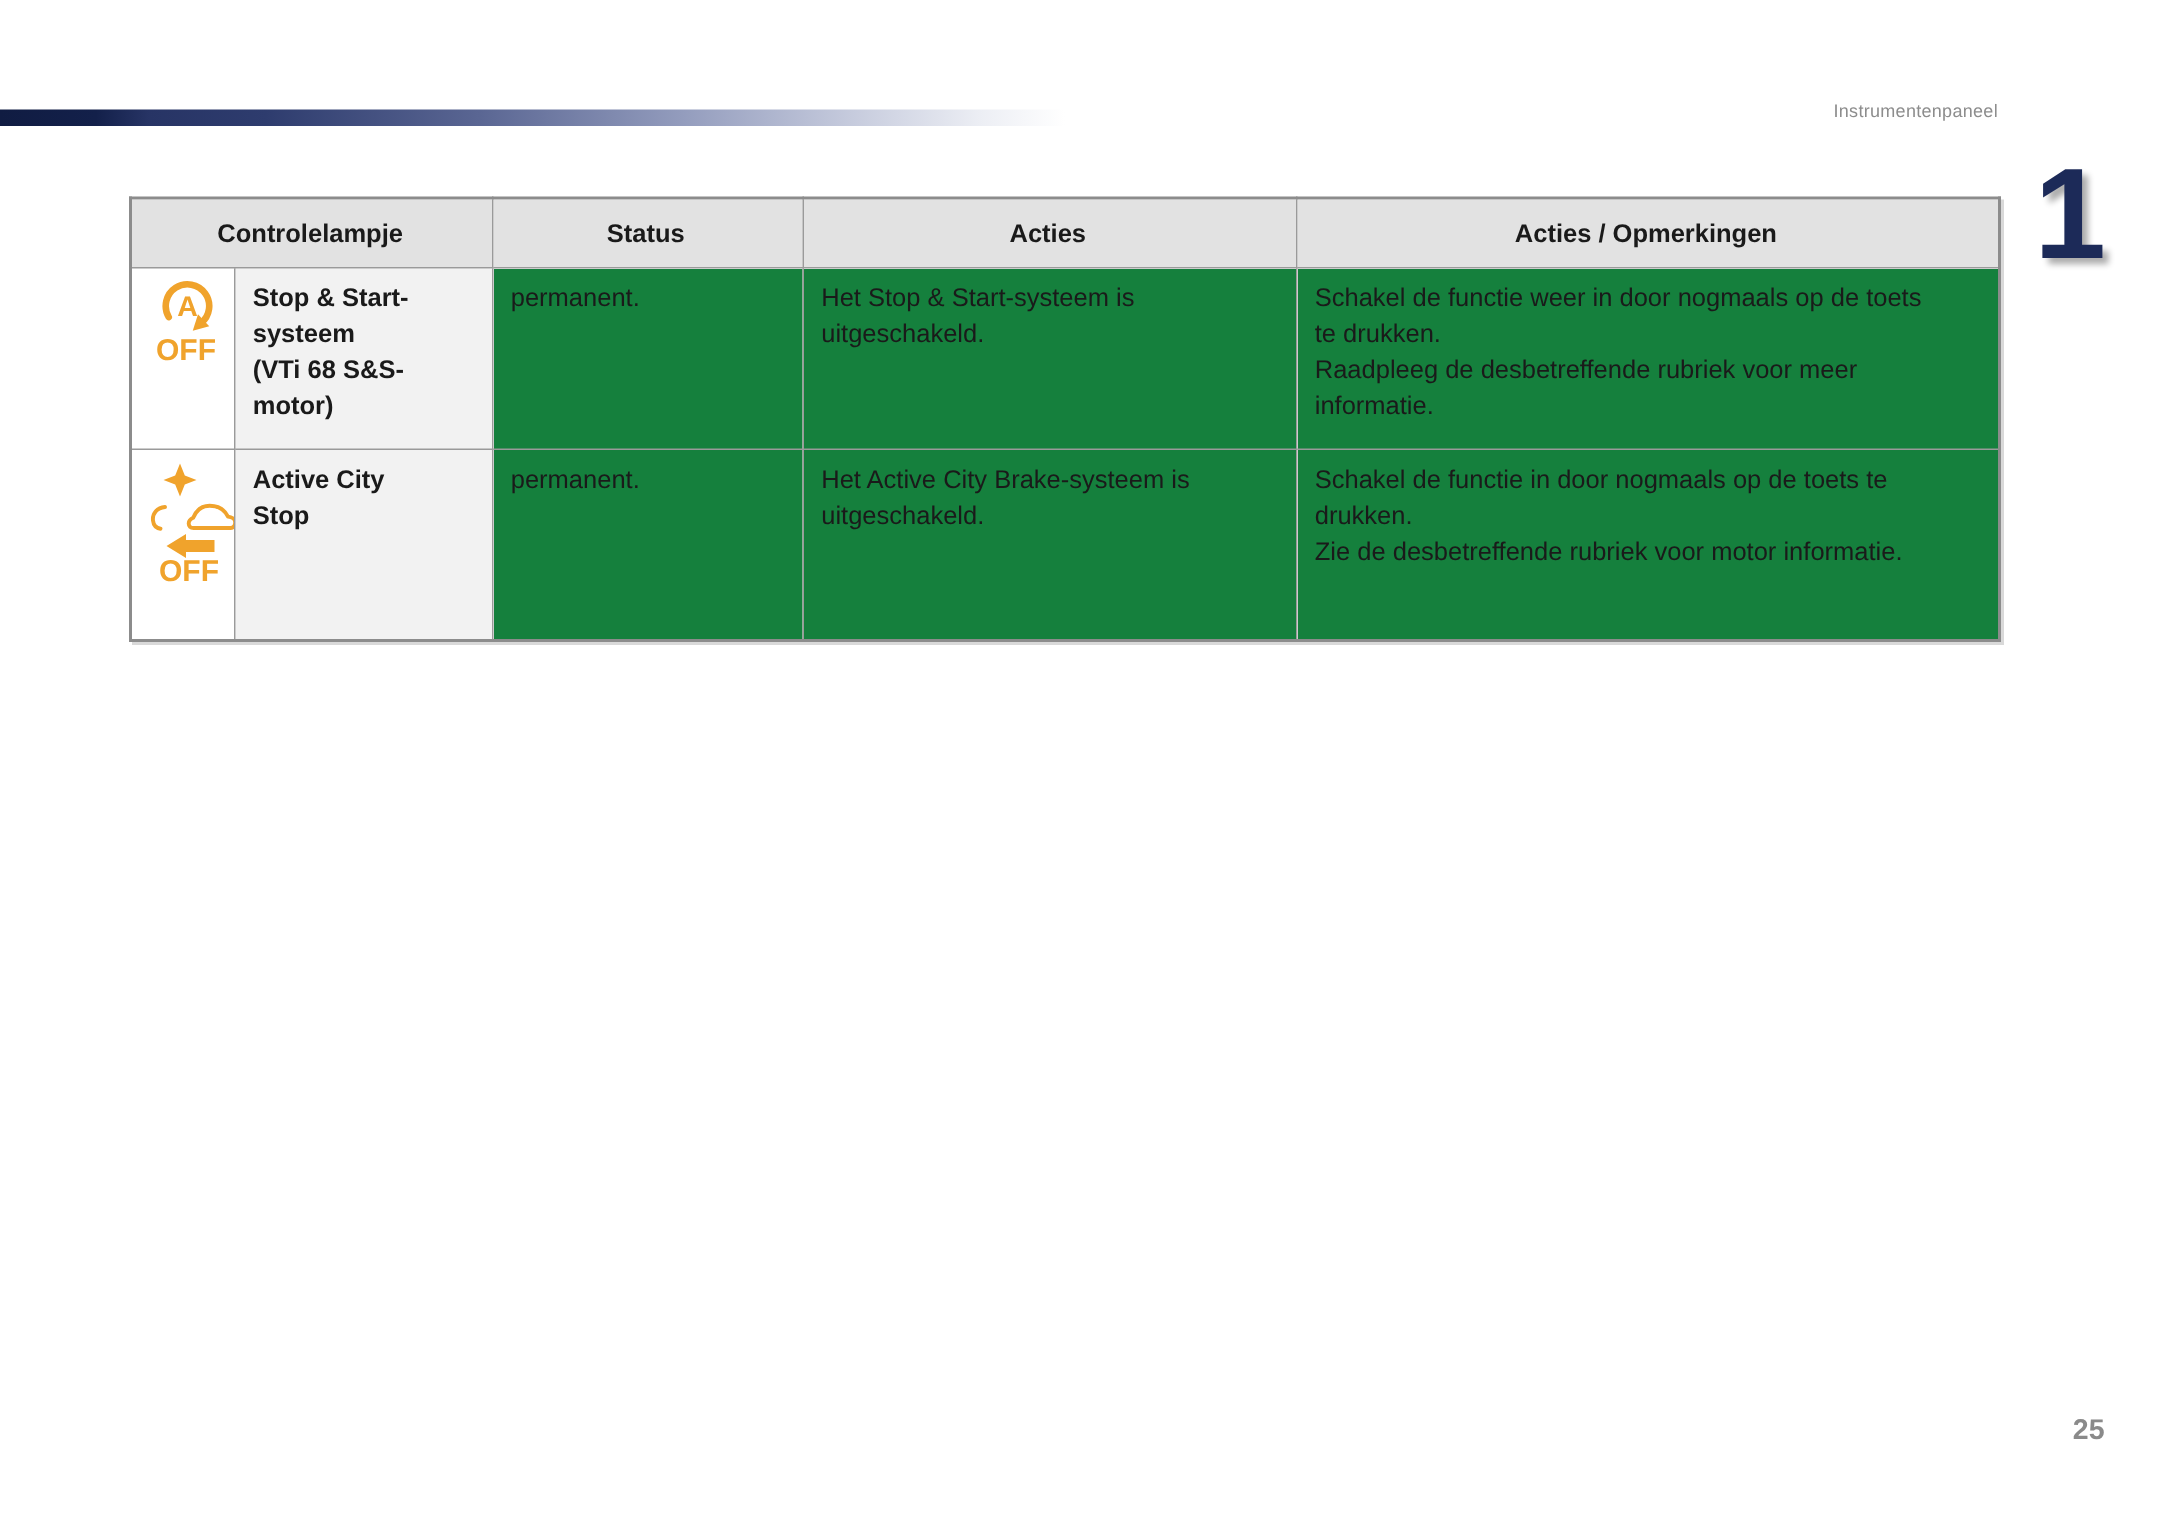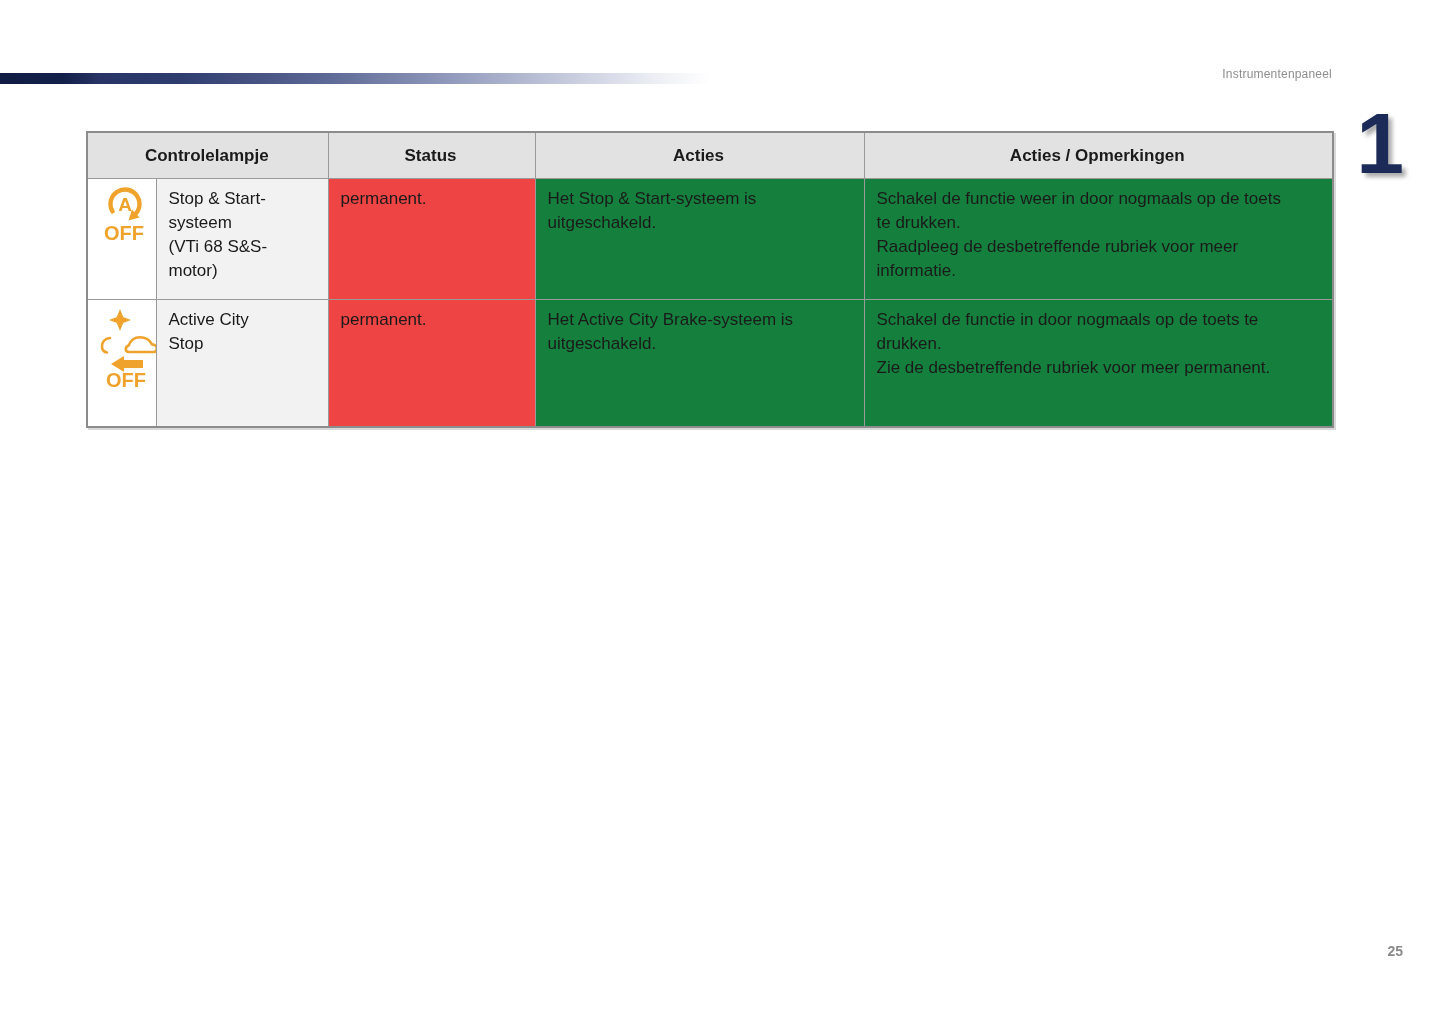--- a/index.html
+++ b/index.html
@@ -18,43 +18,43 @@
     position:absolute;top:67px;left:86px;width:1246px;text-align:right;
     font-size:12px;color:#8d8d8d;letter-spacing:0.2px;
   }
   .chapter-number{
     position:absolute;top:100px;right:41px;line-height:1;
     font-size:86px;font-weight:bold;color:#1c2a58;
     text-shadow:4px 4px 4px rgba(0,0,0,0.33);
   }
   .page-number{
     position:absolute;top:943px;right:42px;
-    font-size:14px;font-weight:bold;color:#8a8a8a;
+    font-size:19px;font-weight:bold;color:#8a8a8a;
   }
   table.warn{
     position:absolute;left:86px;top:131px;width:1246px;
     border-collapse:collapse;table-layout:fixed;
     border:2px solid #8c8c8c;
     box-shadow:2px 2px 0 #d9d9d9;
   }
   table.warn th, table.warn td{
     border:1px solid #9a9a9a;
     font-size:17px;line-height:24px;vertical-align:top;
     padding:8px 12px;overflow:hidden;
   }
   table.warn thead th{
     background:#e2e2e2;text-align:center;font-weight:bold;
     vertical-align:middle;height:45px;padding:0 12px 0 10px;color:#1a1a1a;
   }
   tr.row-1{height:121px;}
   tr.row-2{height:127px;}
   td.icon-cell{background:#ffffff;padding:10px 0 0 0;text-align:center;}
-  td.label-cell{background:#f2f2f2;font-weight:normal;white-space:pre-line;padding-left:10px;}
+  td.label-cell{background:#f2f2f2;font-weight:bold;white-space:pre-line;padding-left:10px;}
   td.text-cell{background:#15803d;white-space:pre-line;}
-  td.status-cell{background:#ef4444;}
+  td.status-cell{background:#15803d;}
   .warn-icon{display:inline-block;}
   .warn-icon text{font-family:"Liberation Sans",sans-serif;font-weight:bold;}
 </style>
 </head>
 <body>
 
 <div class="topbar"></div>
 
 <div class="header-title">Instrumentenpaneel</div>
 
@@ -108,18 +108,18 @@
           <text x="26" y="79" font-size="20" text-anchor="middle" fill="#f0a32c">OFF</text>
         </svg>
       </td>
       <td class="label-cell">Active City
 Stop</td>
       <td class="status-cell">permanent.</td>
       <td class="text-cell">Het Active City Brake-systeem is
 uitgeschakeld.</td>
       <td class="text-cell">Schakel de functie in door nogmaals op de toets te
 drukken.
-Zie de desbetreffende rubriek voor meer permanent.</td>
+Zie de desbetreffende rubriek voor motor informatie.</td>
     </tr>
   </tbody>
 </table>
 
 <div class="page-number">25</div>
 
 </body></html>

